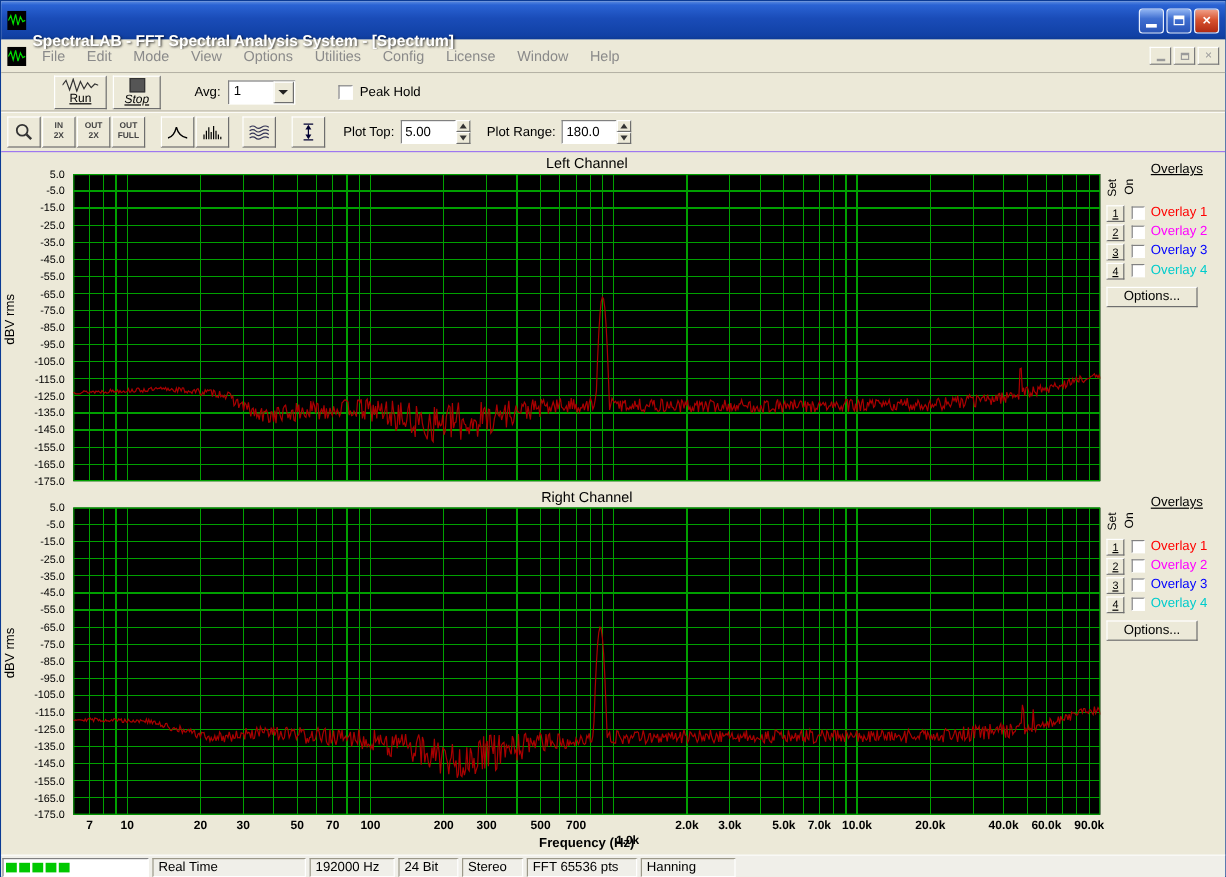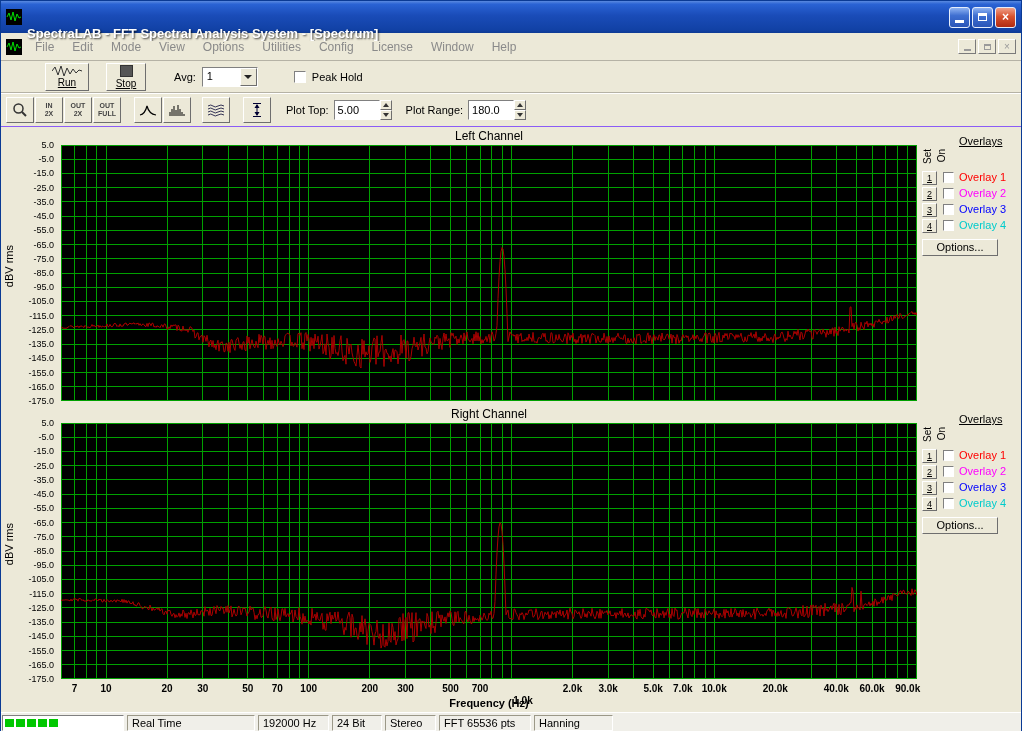--- a/index.html
+++ b/index.html
@@ -28,21 +28,21 @@
     display:flex;align-items:center;justify-content:center;color:#9a9a9a;font-size:10px;box-sizing:border-box;}
   .m-min{display:block;width:7px;height:2px;background:#9a9a9a;margin-top:6px;}
   .m-rest{display:block;width:7px;height:6px;border:1px solid #9a9a9a;border-top-width:2px;box-sizing:border-box;}
 
   
   .raised{background:#ece9d8;border:1px solid;border-color:#fff #6e6e6e #6e6e6e #fff;box-sizing:border-box;}
   .sunken{background:#fff;border:1px solid;border-color:#808080 #fff #fff #808080;box-sizing:border-box;}
   .toolbar1{height:32px;display:flex;align-items:center;padding:0 5px;background:#ece9d8;border-bottom:1px solid #b5b2a5;box-sizing:border-box;}
   .tbtn{display:flex;flex-direction:column;align-items:center;justify-content:center;}
   .btn-run{width:44px;height:28px;margin-left:39px;}
-  .btn-stop{width:40px;height:28px;margin-left:17px;}
+  .btn-stop{width:40px;height:28px;margin-left:5px;font-style:italic;}
   .tbtn .lbl{font-size:10px;text-decoration:underline;line-height:11px;}
   .stop-ico{width:11px;height:10px;background:#555;border:1px solid #333;margin-bottom:1px;}
   .avg-label{margin-left:28px;}
   .combo{width:56px;height:20px;margin-left:6px;display:flex;align-items:stretch;}
   .combo-value{flex:1;padding:2px 0 0 4px;}
   .combo-btn{width:17px;display:flex;align-items:center;justify-content:center;}
   .arr-down{width:0;height:0;border-left:4px solid transparent;border-right:4px solid transparent;border-top:4px solid #222;}
   .checkbox{width:12px;height:12px;margin-left:36px;}
   .peak-label{margin-left:6px;}
 

